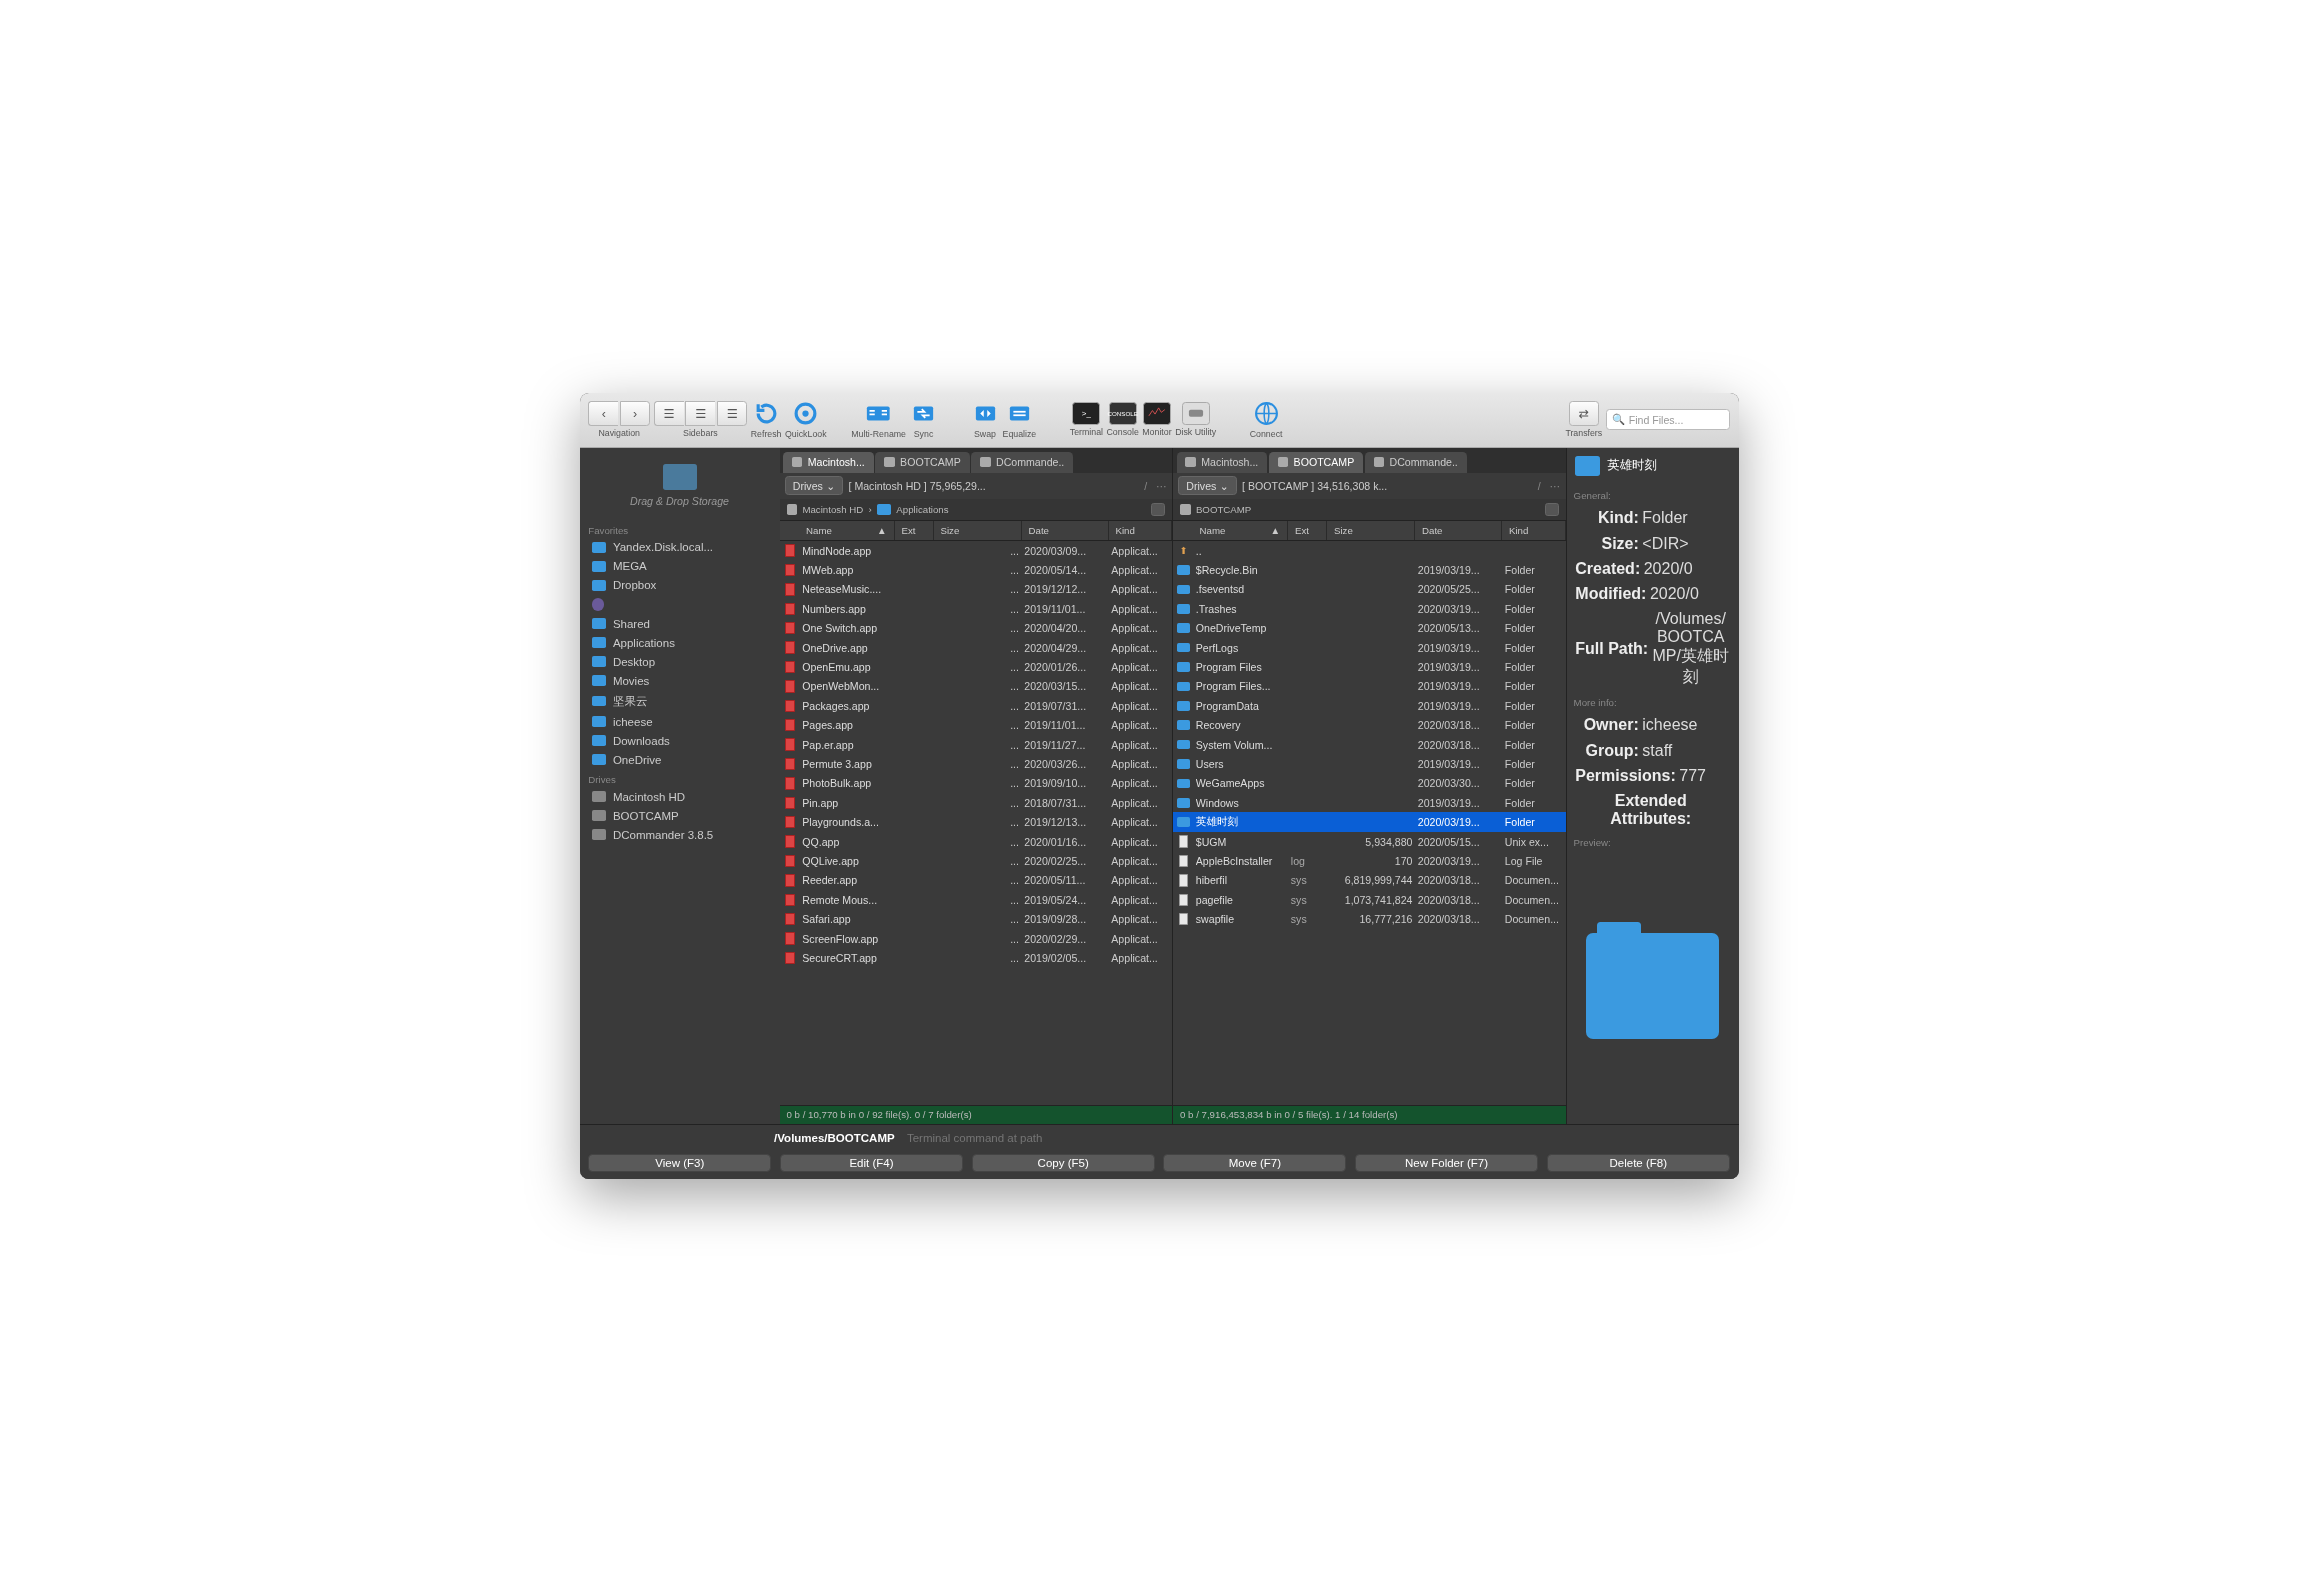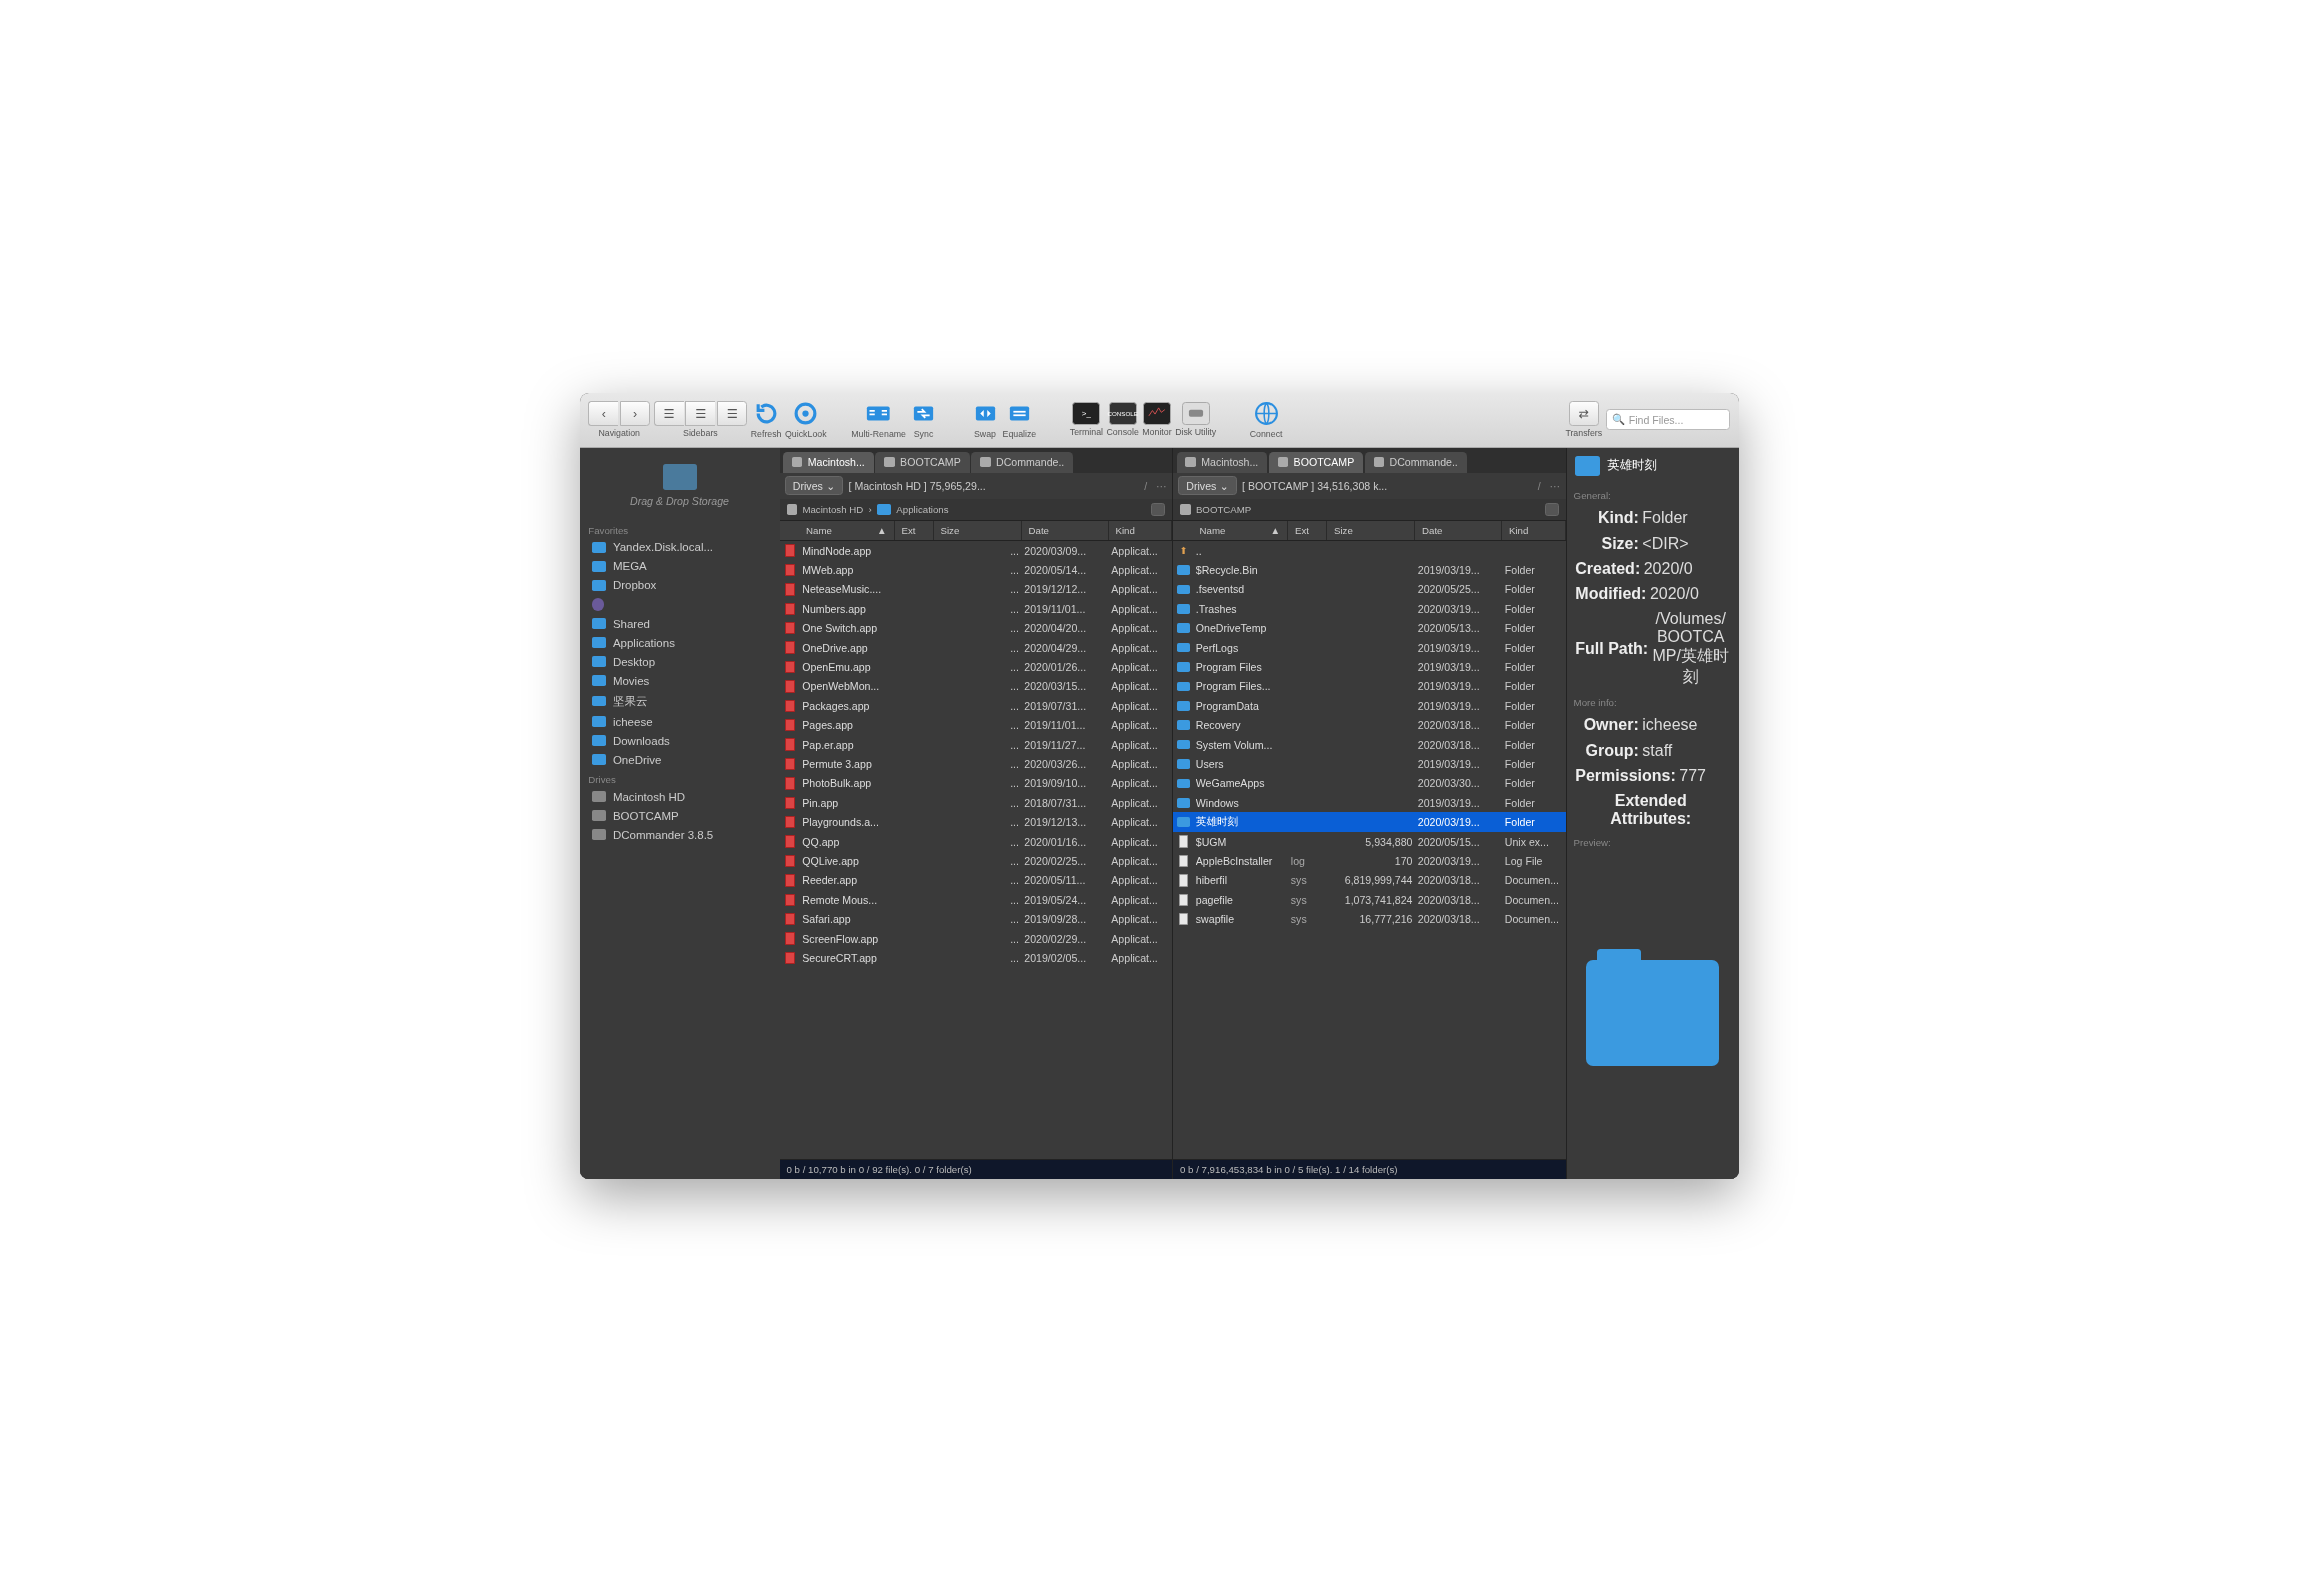--- a/index.html
+++ b/index.html
@@ -50,21 +50,21 @@
 .row.selected { background:#0a5fd6; color:#fff; }
 .row .ico { width:14px; height:14px; margin-right:5.3px; flex-shrink:0; display:flex; align-items:center; justify-content:center; font-size:9.7px; }
 .row .c-name{flex:0 0 95px;overflow:hidden;text-overflow:ellipsis;white-space:nowrap}
 .row .c-ext{flex:0 0 39px;color:#aaa}
 .row .c-size{flex:0 0 88px;text-align:right;padding-right:5.3px;color:#ccc}
 .row .c-date{flex:0 0 87px;color:#ccc;overflow:hidden;text-overflow:ellipsis;white-space:nowrap}
 .row .c-kind{flex:1;color:#ccc;overflow:hidden;text-overflow:ellipsis;white-space:nowrap}
 .row.selected .c-ext,.row.selected .c-size,.row.selected .c-date,.row.selected .c-kind{color:#fff}
 .fld{width:13.3px;height:9.7px;background:#3b9ae0;border-radius:1.8px}
 .doc{width:9.7px;height:12.4px;background:#e8e8e8;border-radius:0.9px;border:0.9px solid #999}
-.status { height:19.4px; background:#0f172a; font-size:9.7px; color:#bbb; display:flex; align-items:center; padding:0 7px; border-top:0.9px solid #222; }
+.status { height:19.4px; background:#14532d; font-size:9.7px; color:#bbb; display:flex; align-items:center; padding:0 7px; border-top:0.9px solid #222; }
 .infopanel { width:172px; background:#3a3a3a; color:#ccc; font-size:10.6px; display:flex; flex-direction:column; padding:7px 5.3px; gap:3.5px; overflow:hidden; }
 .ip-head { display:flex; align-items:center; gap:7px; padding:1.8px 3.5px 7px; }
 .ip-head .big-fld { width:25px; height:19.4px; background:#3b9ae0; border-radius:2.7px; }
 .ip-head .name { font-size:12.4px; color:#fff; }
 .ip-section { font-size:9.7px; color:#888; padding:3.5px 1.8px; }
 .ip-row { display:flex; padding:1.8px 3.5px; font-size:16px; }
 .ip-row .k { flex:0 0 67px; text-align:right; color:#eee; font-weight:600; padding-right:3.5px; }
 .ip-row .v { flex:1; color:#ddd; word-break:break-all; }
 .preview { flex:1; display:flex; align-items:center; justify-content:center; }
 .preview .pf { width:133px; height:106px; background:#3b9ae0; border-radius:7px; position:relative; }
@@ -871,14 +871,29 @@
       <div class="ip-row">
           <div class="k" style="flex:1;text-align:center">Extended Attributes:</div>
         </div>
       <div class="ip-section">Preview:</div>
       <div class="preview">
         <div class="pf"></div>
       </div>
     </div>
   </div>
 
+  <div class="bottom">
+    <div class="cmdline">
+      <div style="width:177px"></div>
+      <div class="path">/Volumes/BOOTCAMP</div>
+      <input class="inp" placeholder="Terminal command at path" style="">
+    </div>
+    <div class="fn-row">
+      <div class="fn-btn">View (F3)</div>
+      <div class="fn-btn">Edit (F4)</div>
+      <div class="fn-btn">Copy (F5)</div>
+      <div class="fn-btn">Move (F7)</div>
+      <div class="fn-btn">New Folder (F7)</div>
+      <div class="fn-btn">Delete (F8)</div>
+    </div>
+  </div>
 </div>
 
 
 </body></html>

